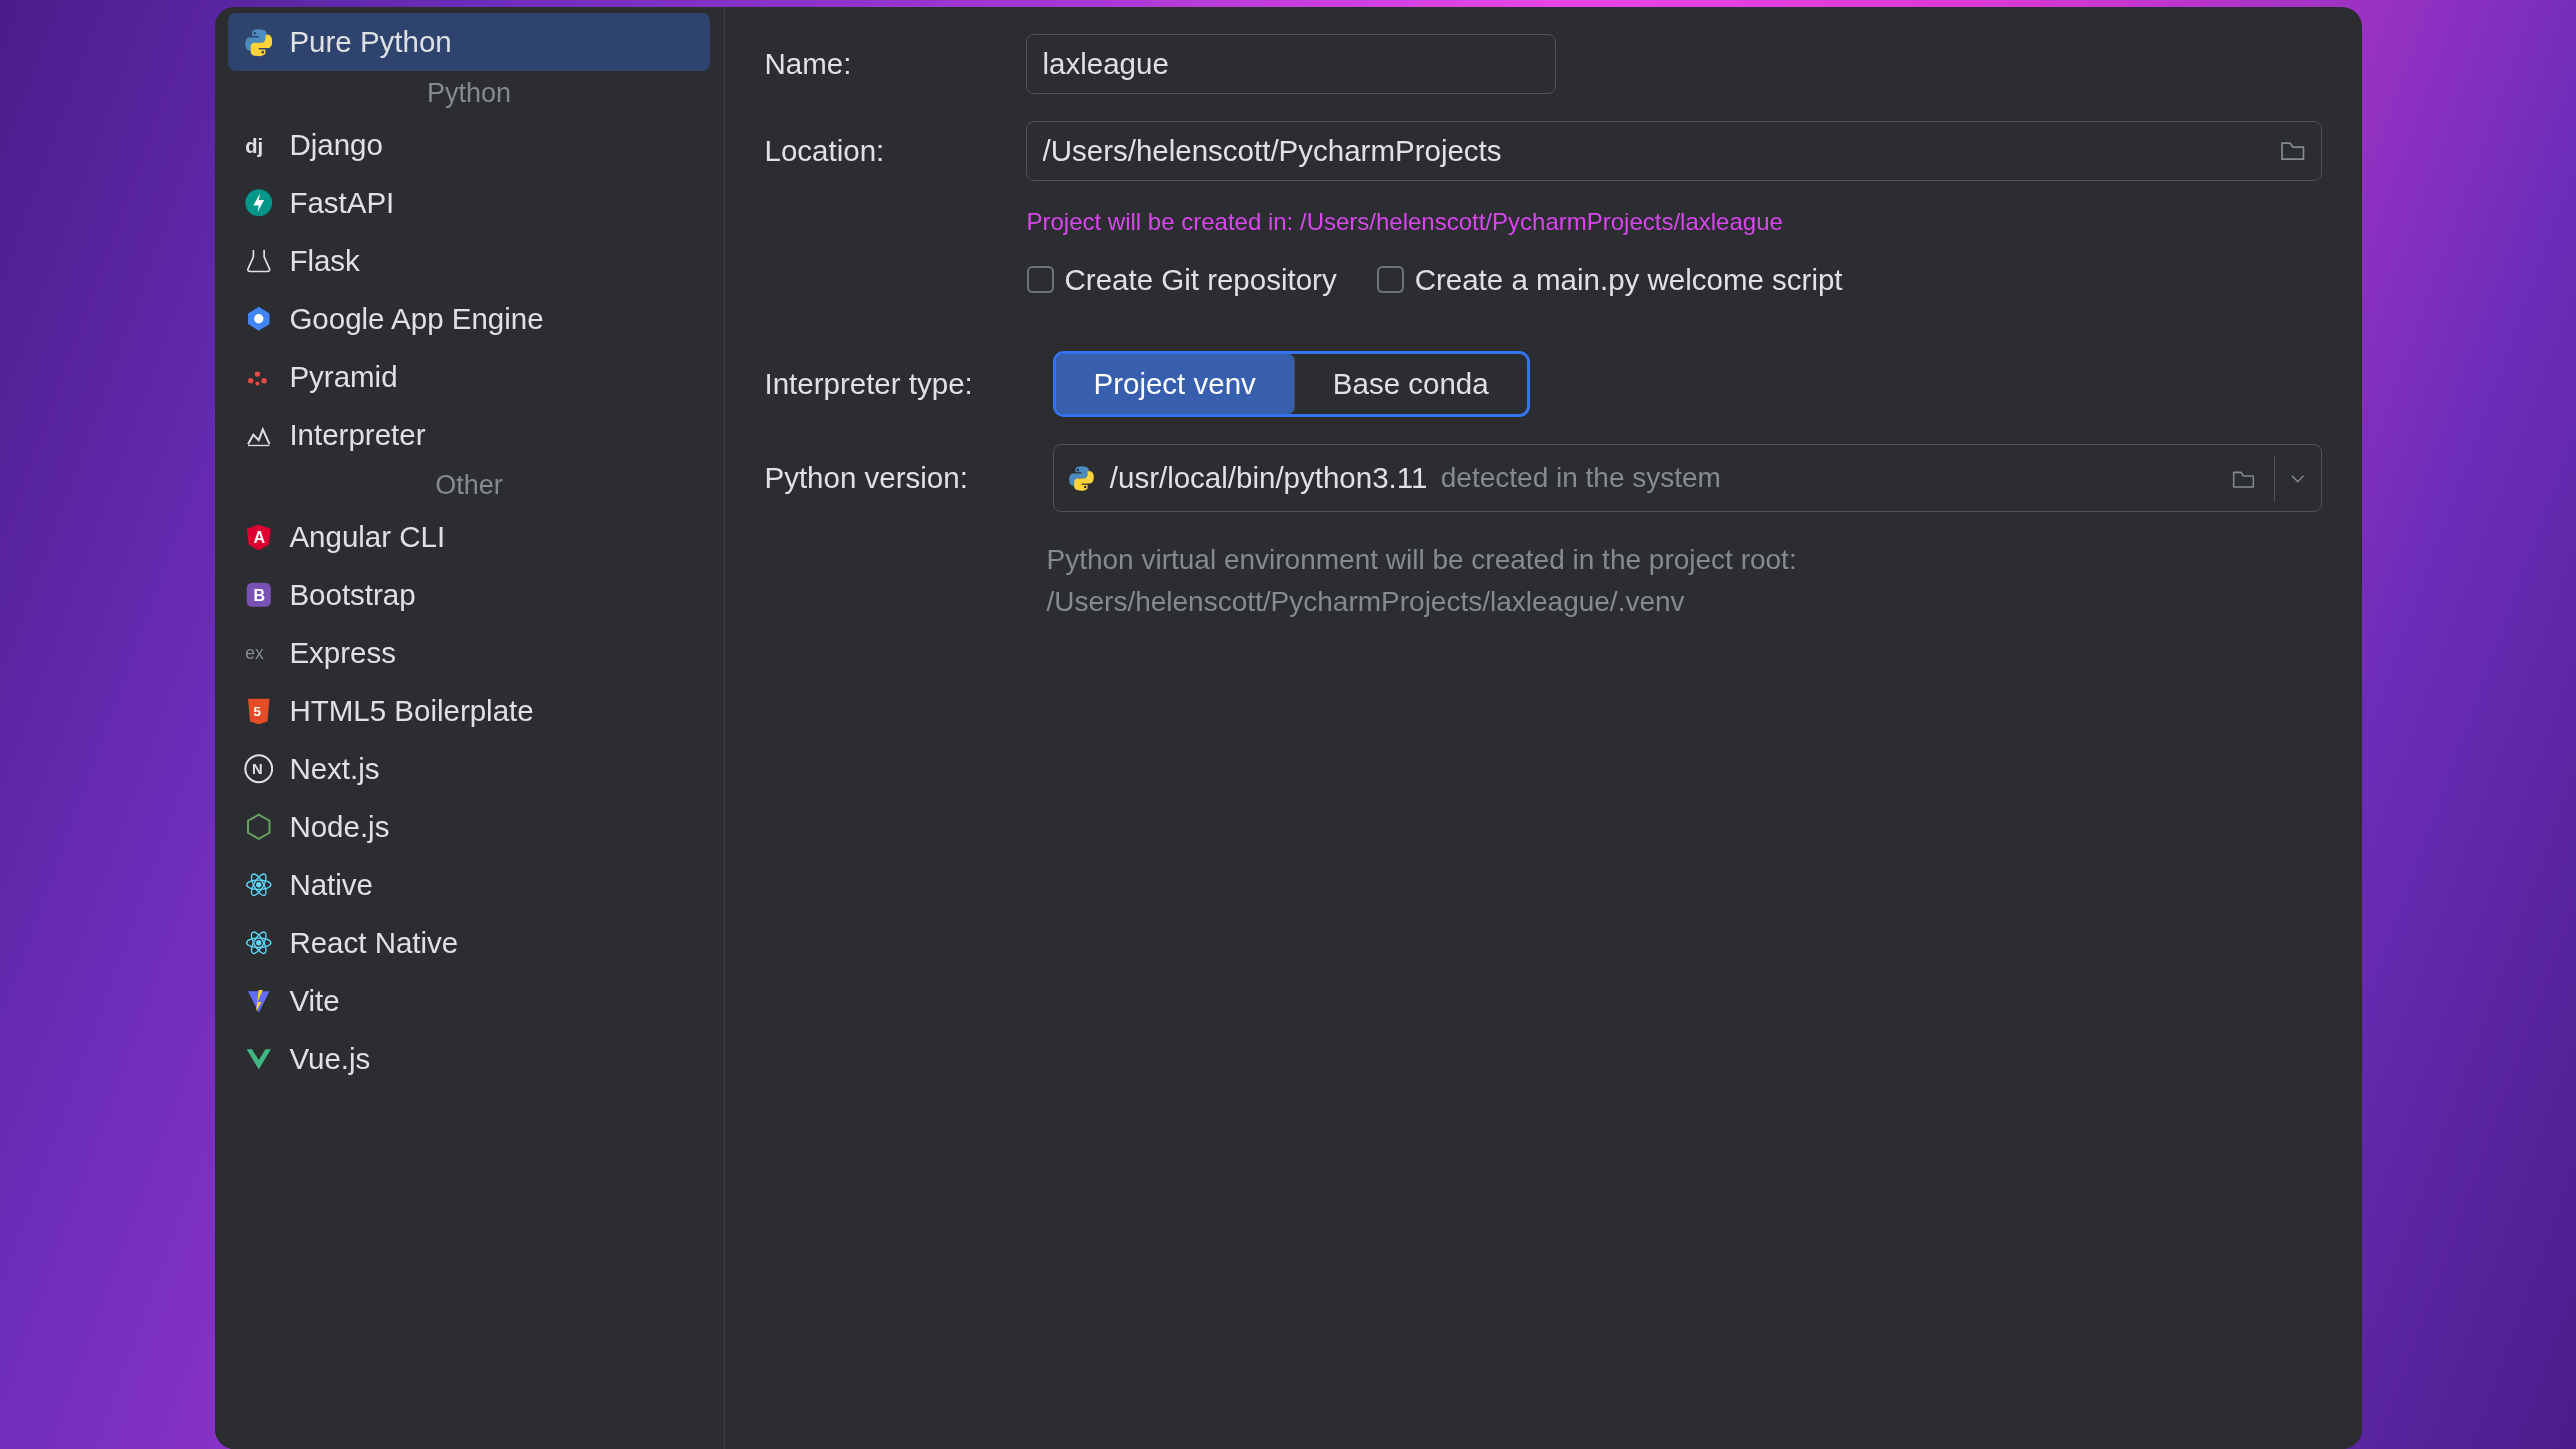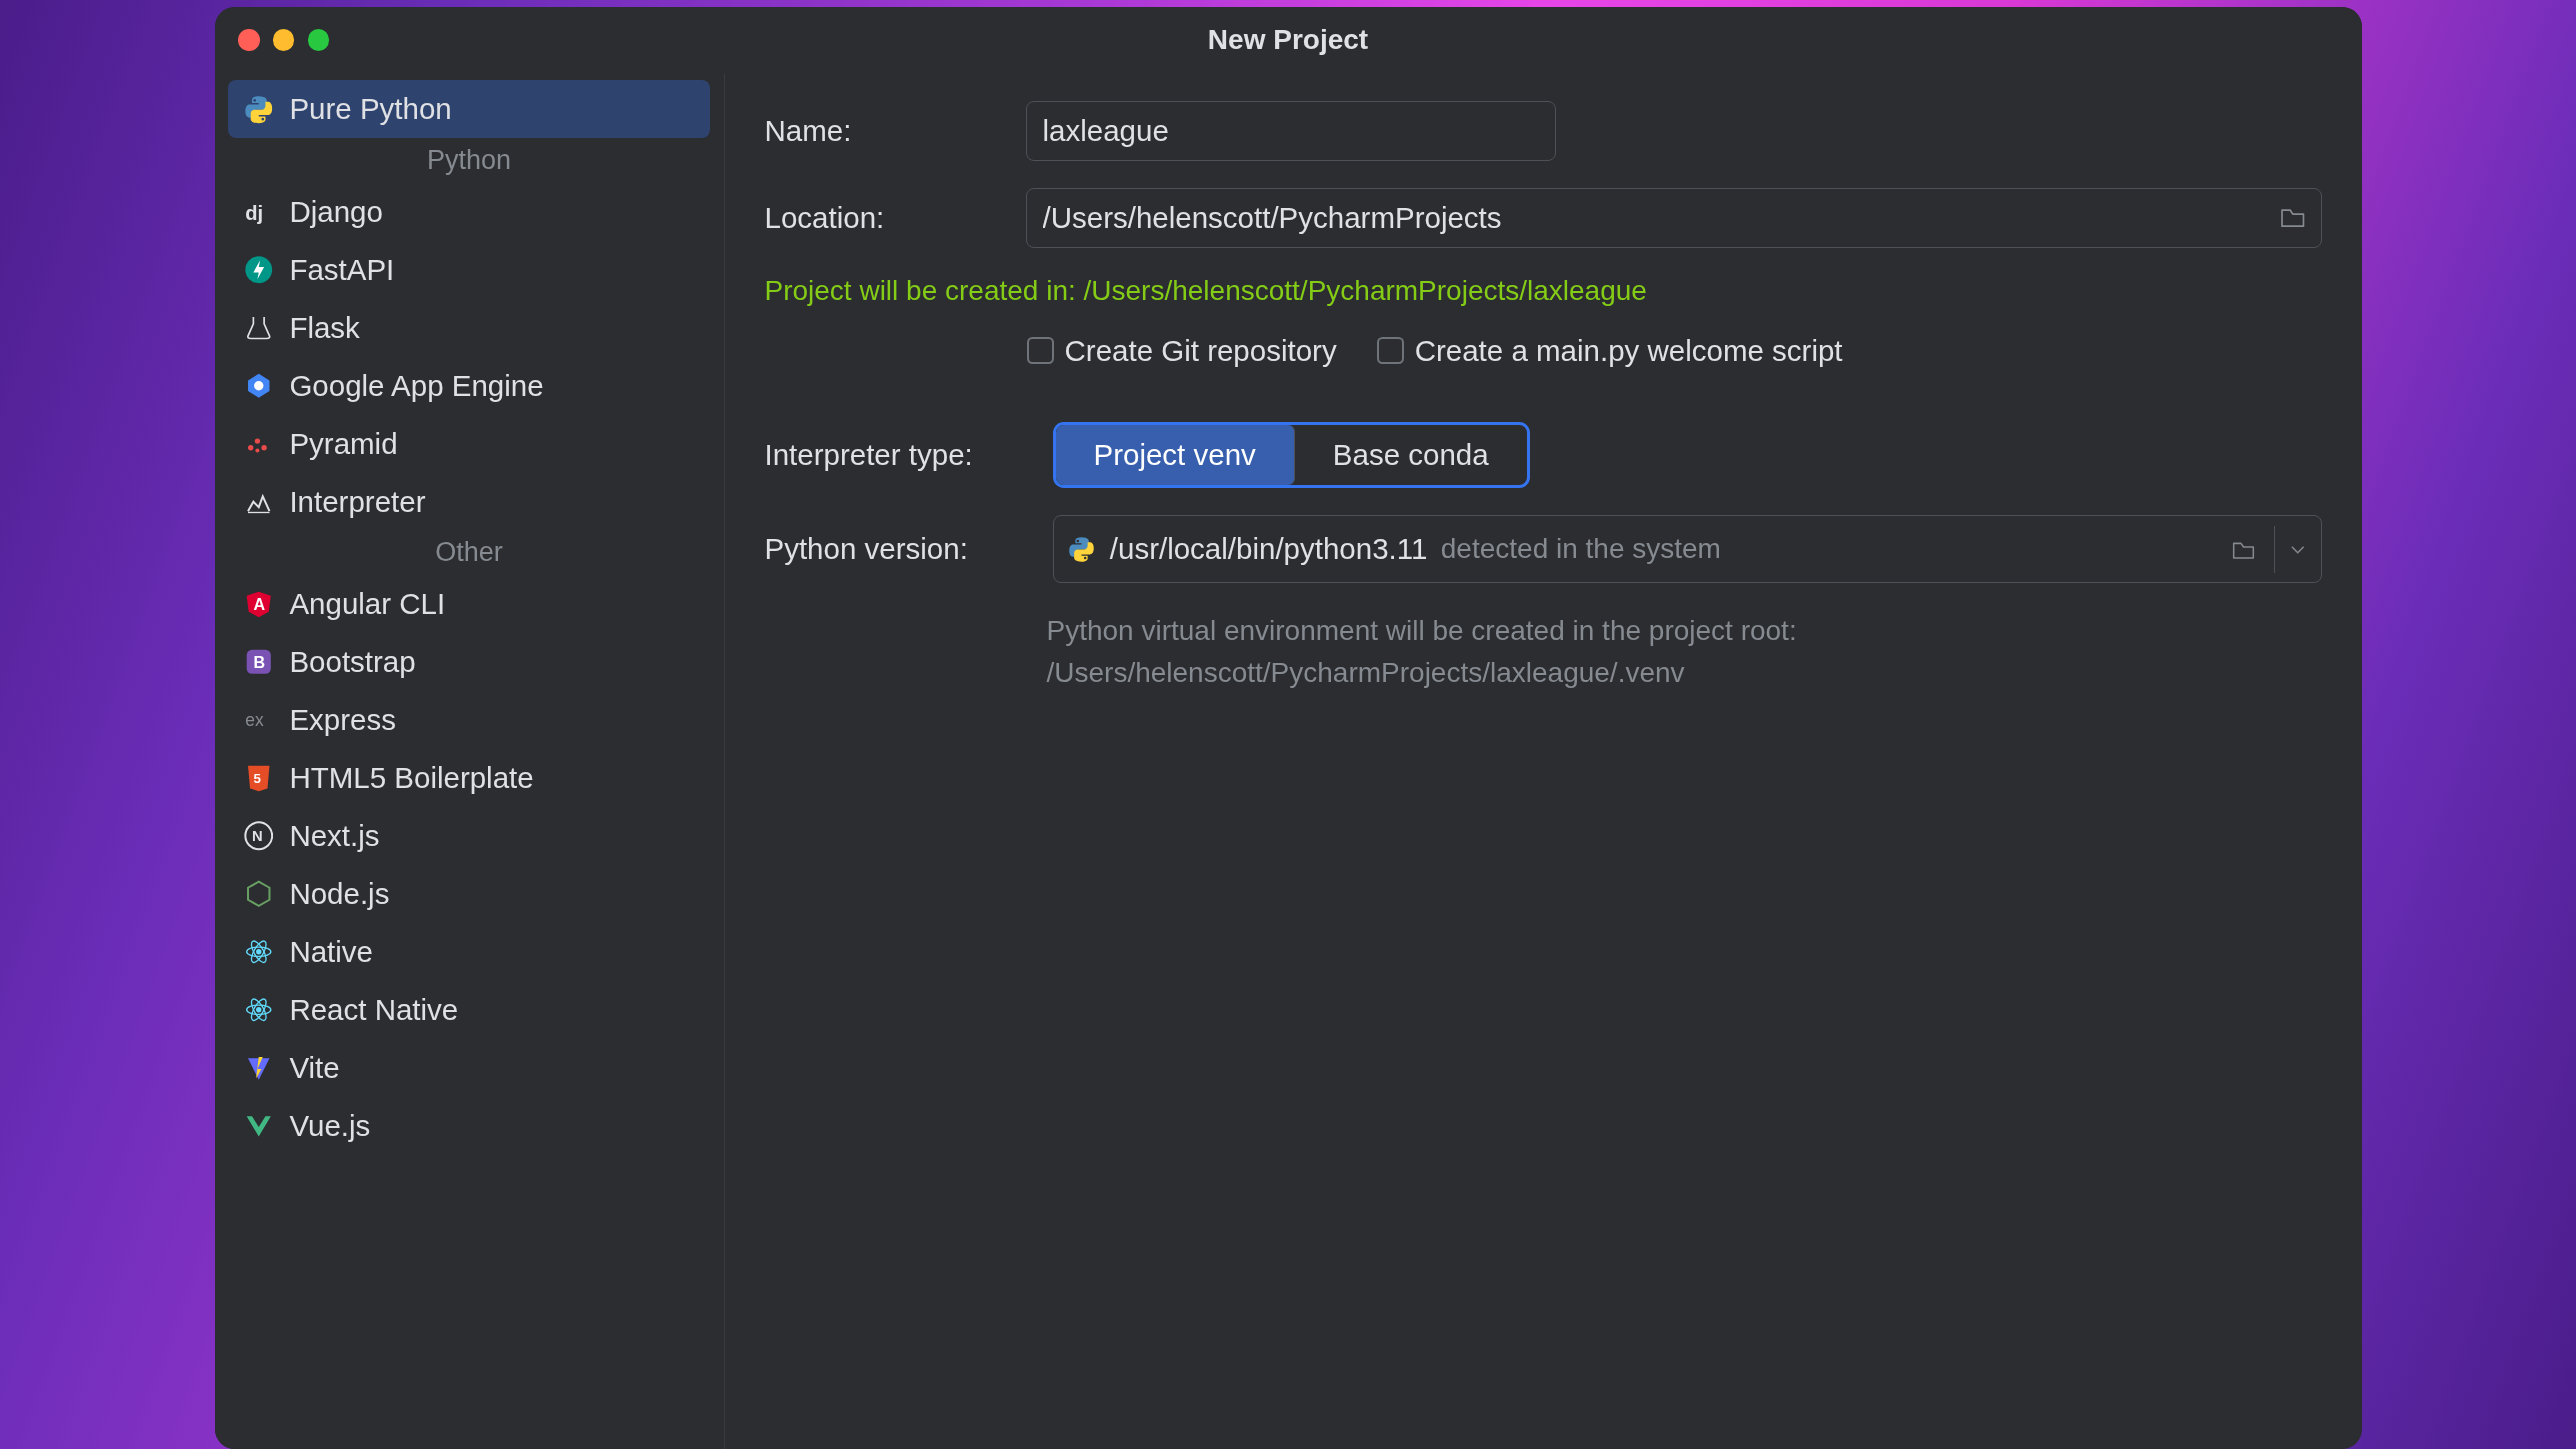--- a/index.html
+++ b/index.html
@@ -127,22 +127,23 @@
 .location-input {
   flex: 1;
   background: transparent;
   border: none;
   padding: 12px 16px;
   font-size: 29.5px;
   color: #dfe1e5;
   font-family: inherit;
 }
 .hint-text {
-  color: #84cc16;
-  font-size: 28px;
+  color: #d946ef;
+  font-size: 24px;
+  margin-left: 262px;
   margin-bottom: 27px;
 }
 .checkbox-row {
   display: flex;
   gap: 40px;
   margin-left: 262px;
   margin-bottom: 54px;
 }
 .checkbox-wrap {
   display: flex;
@@ -217,28 +218,20 @@
   color: #868a91;
   font-size: 28px;
   margin-left: 282px;
   line-height: 1.5;
 }
 </style>
 </head>
 <body>
 
 <div class="window">
-  <div class="titlebar">
-    <div class="traffic-lights">
-      <div class="traffic-light tl-close"></div>
-      <div class="traffic-light tl-min"></div>
-      <div class="traffic-light tl-max"></div>
-    </div>
-    <div class="title">New Project</div>
-  </div>
 
   <div class="content">
     <div class="sidebar">
 
       <div class="sidebar-item selected">
         <span class="icon-box">
           <svg viewBox="0 0 44 44" width="29.5" height="29.5">
               <path fill="#4B8BBE" d="M22 2c-10 0-10 5-10 5v5h10v2H8s-6 0-6 10 6 10 6 10h4v-6s0-6 6-6h10s6 0 6-6V8s0-6-12-6zm-6 4a2 2 0 110 4 2 2 0 010-4z"></path>
               <path fill="#FFD43B" d="M22 42c10 0 10-5 10-5v-5H22v-2h14s6 0 6-10-6-10-6-10h-4v6s0 6-6 6H16s-6 0-6 6v8s0 6 12 6zm6-4a2 2 0 110-4 2 2 0 010 4z"></path>
             </svg>

